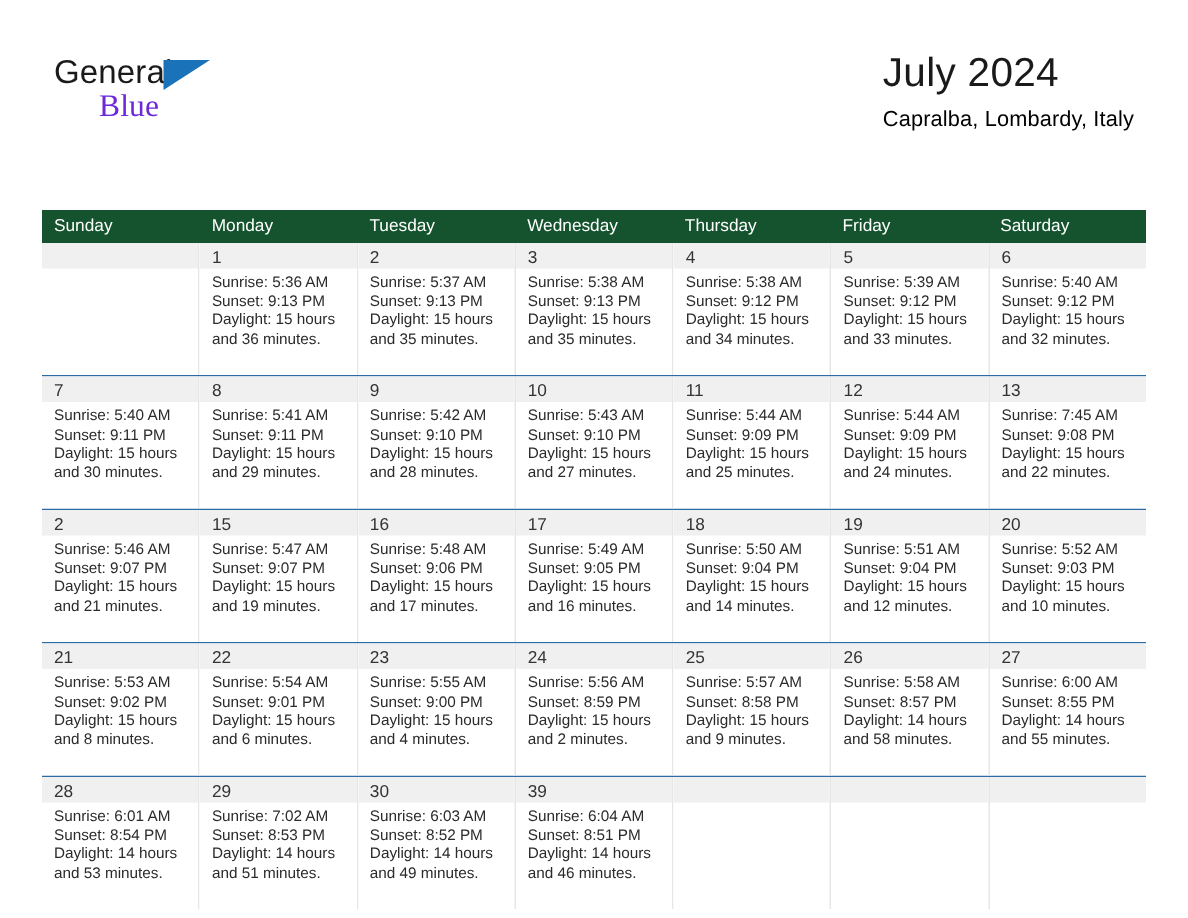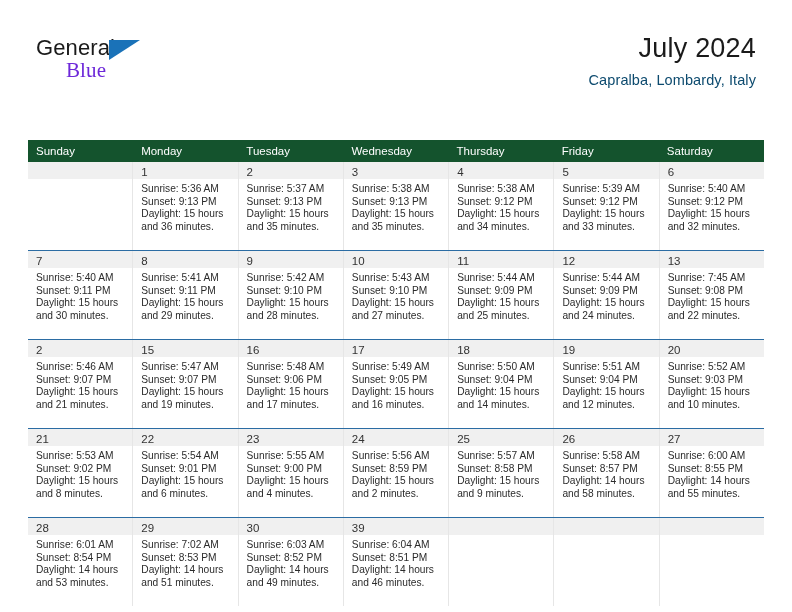--- a/index.html
+++ b/index.html
@@ -63,32 +63,31 @@
     color: #6d28d9;
     letter-spacing: 0.1px;
     line-height: 24px;
     font-family: Liberation Serif, serif;
   }
 
   .title-block {
     position: absolute;
     right: 36px;
     top: 32px;
-    text-align: right;
   }
   .cal-title {
     font-size: 27px;
     color: #1a1a1a;
     font-weight: normal;
     line-height: 32px;
     letter-spacing: 0.2px;
   }
   .cal-subtitle {
     font-size: 14.5px;
-    color: #0c4a6e;
+    color: #000000;
     line-height: 20px;
     margin-top: 6px;
     letter-spacing: 0.1px;
   }
 
   
   .calendar {
     position: absolute;
     left: 28px;
     top: 104px;

